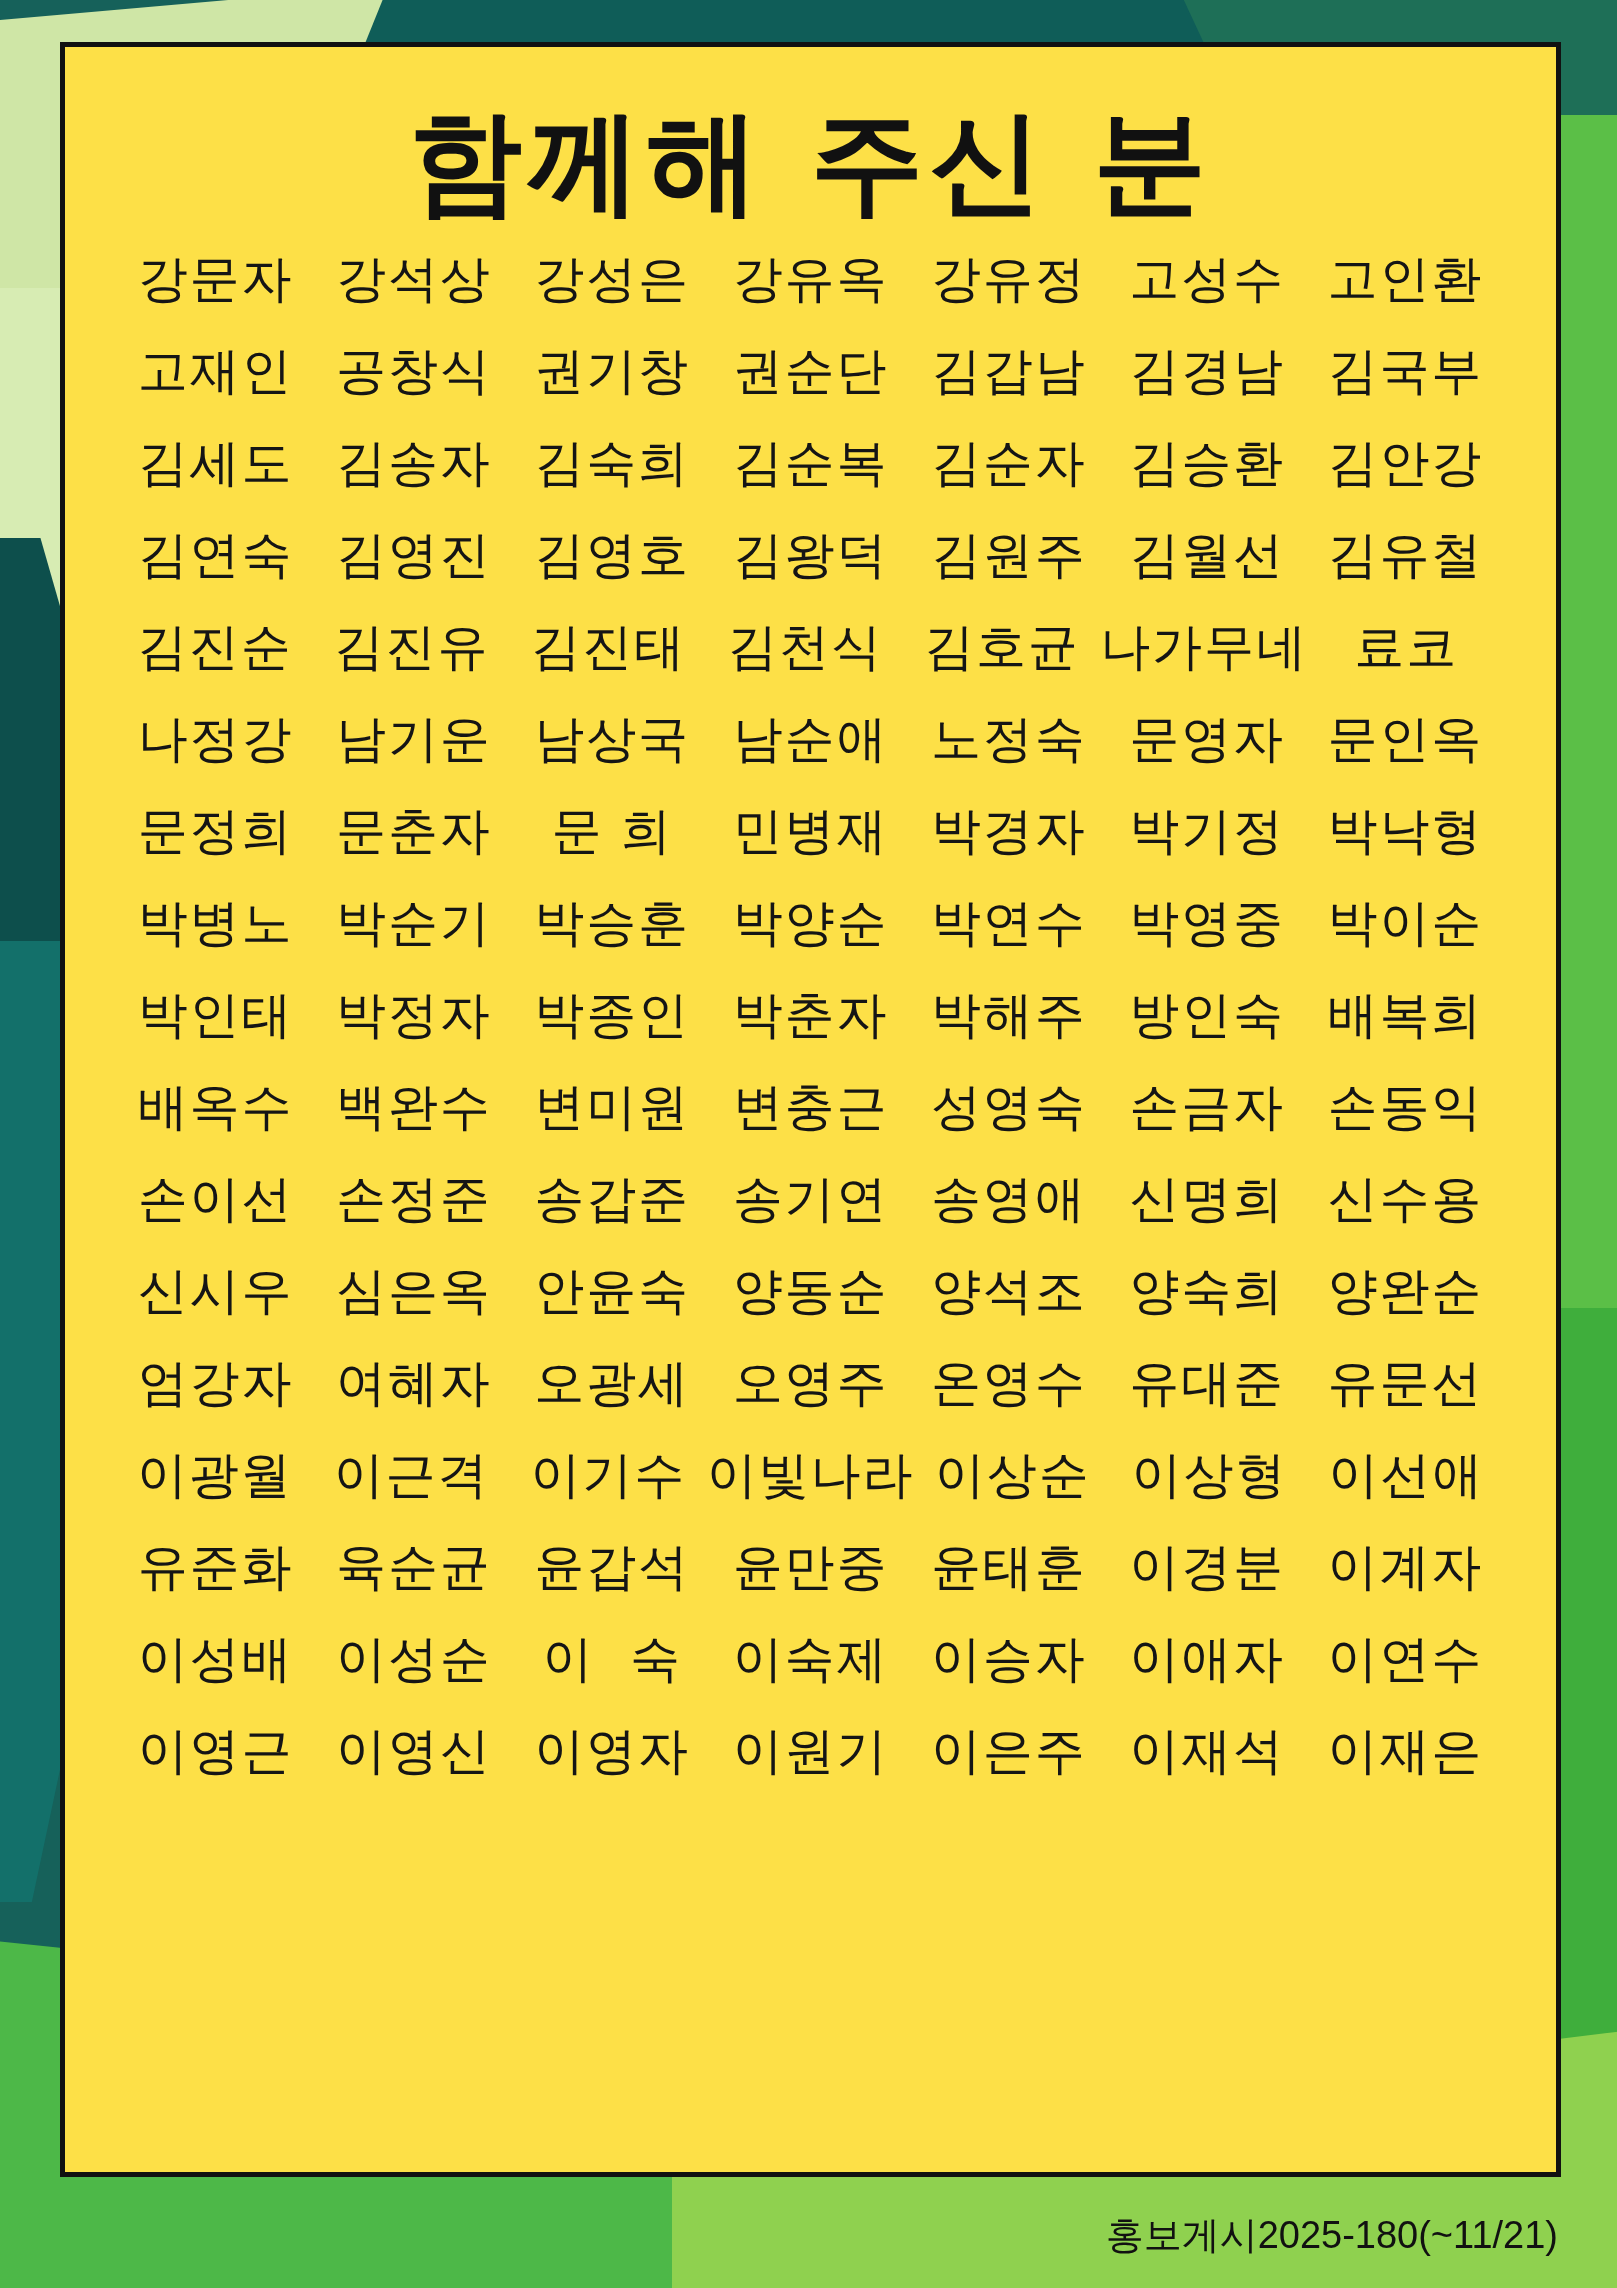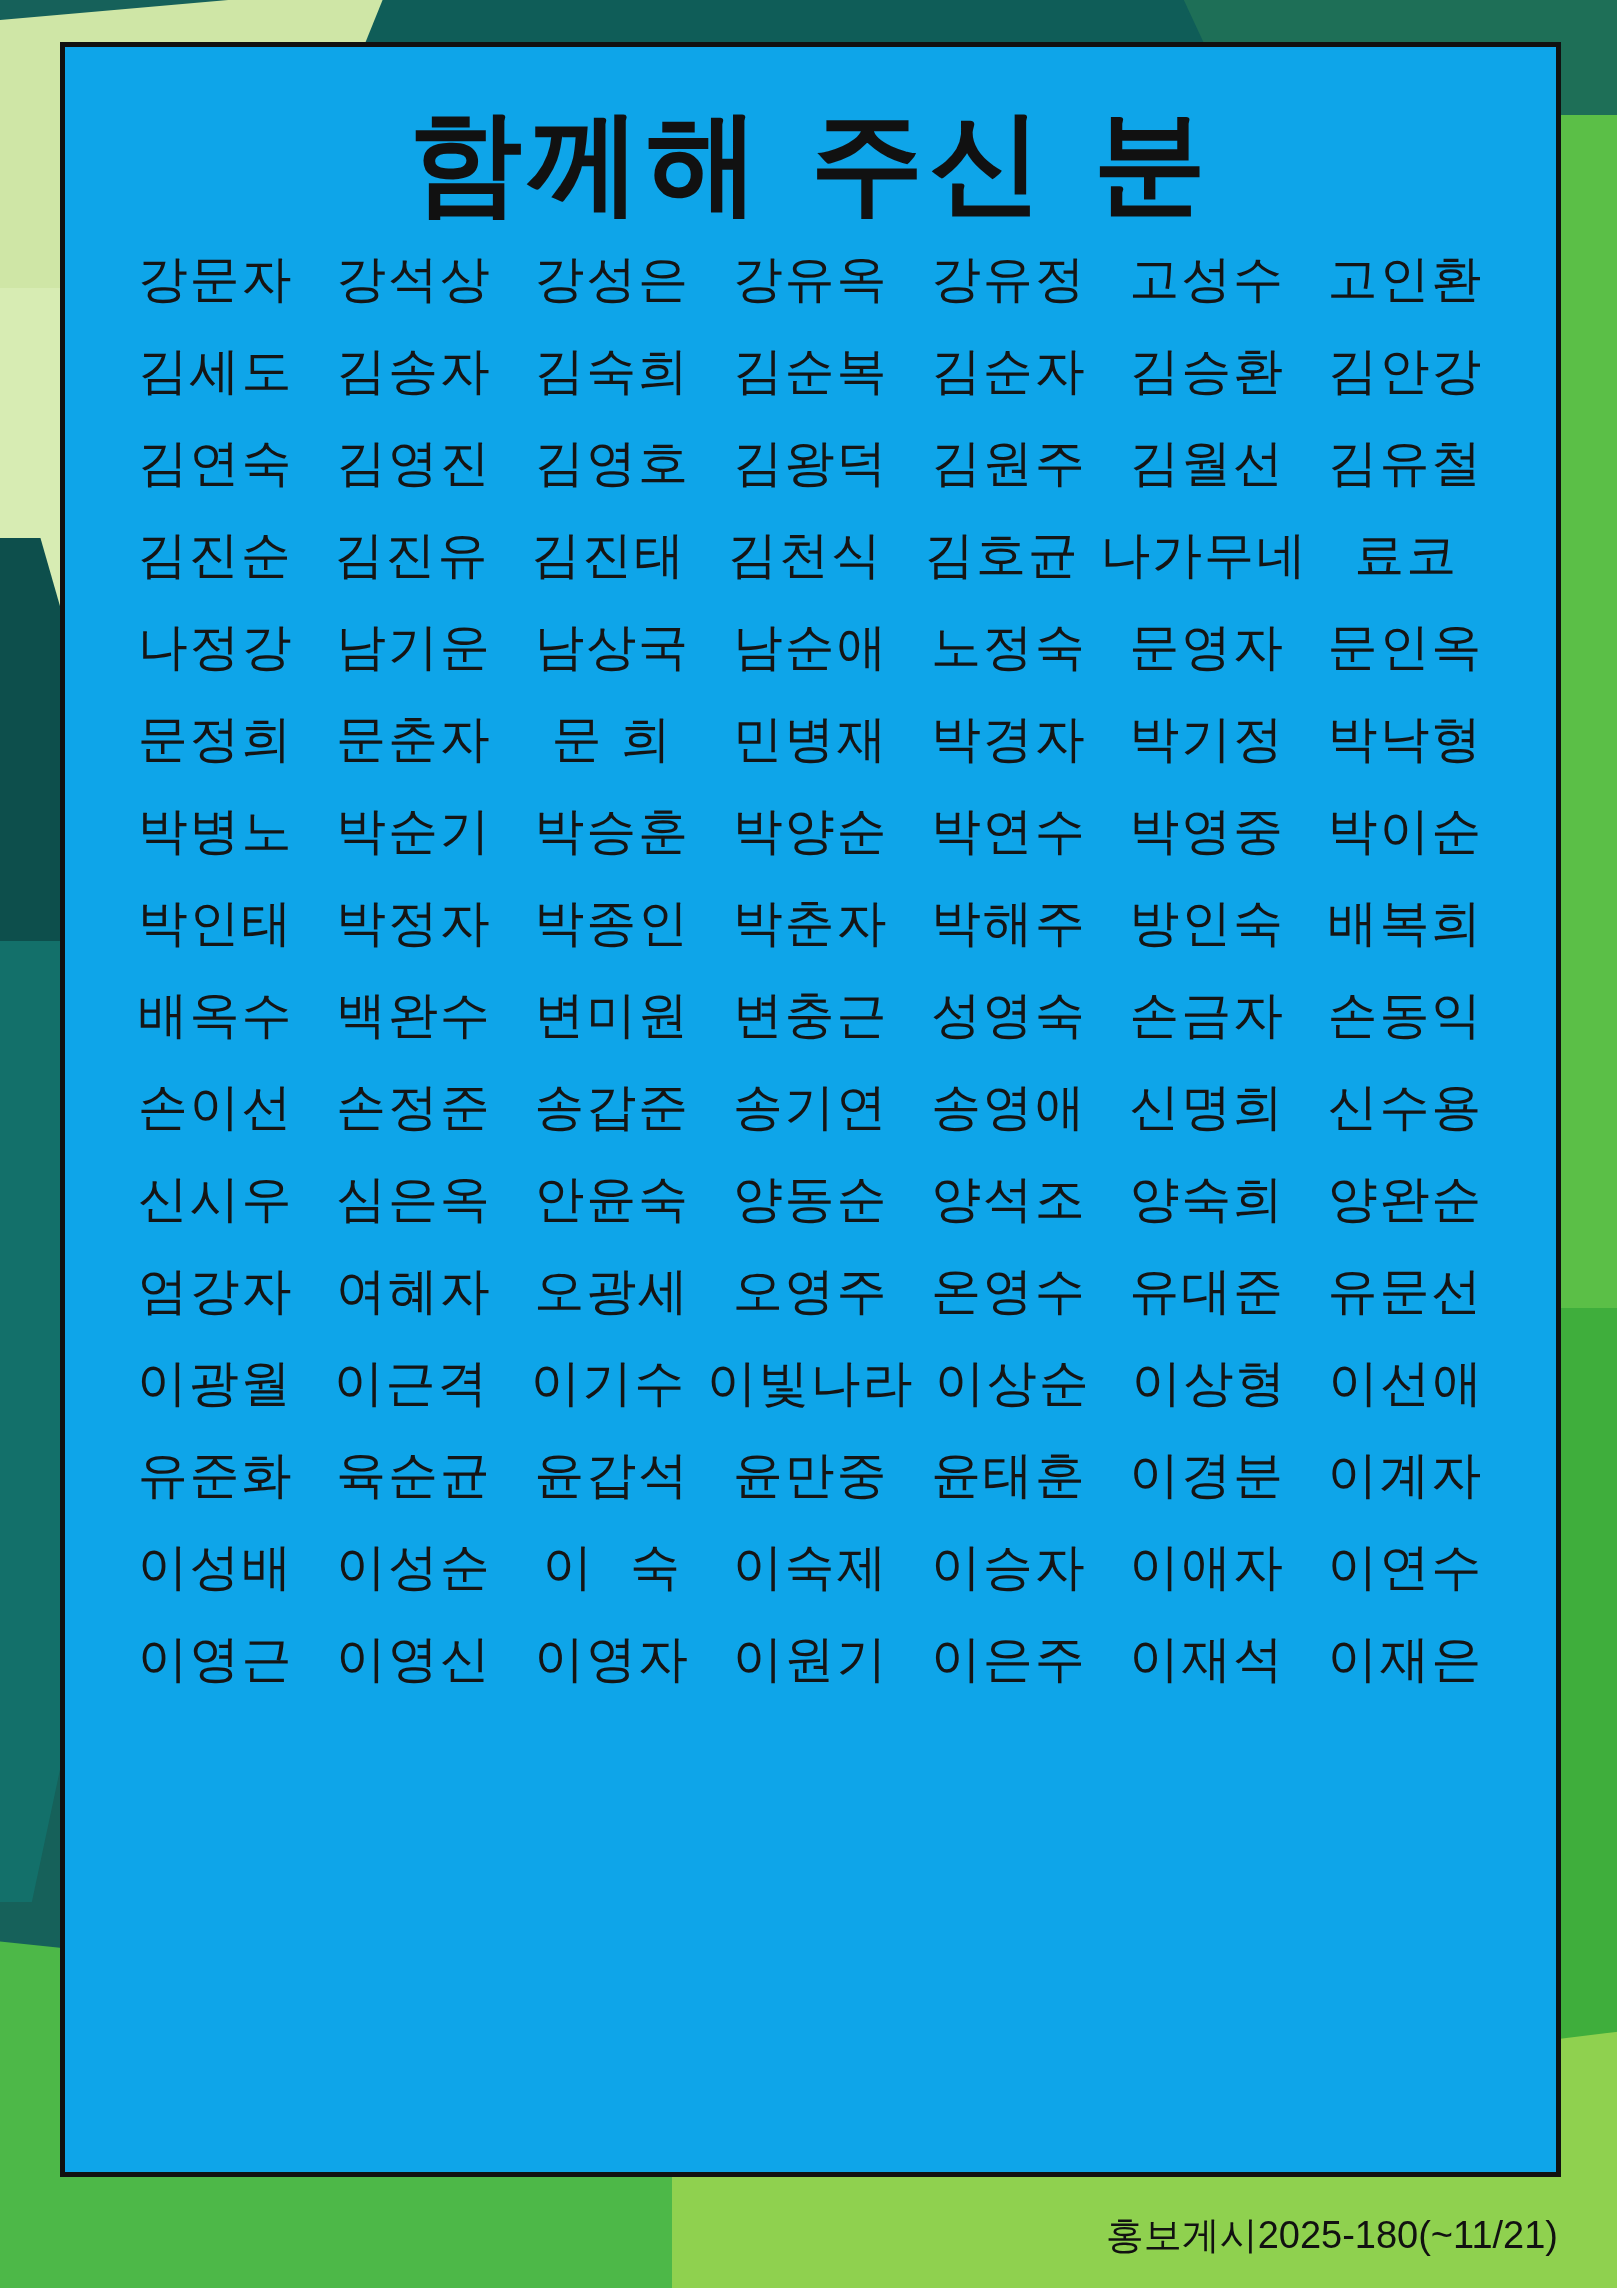--- a/index.html
+++ b/index.html
@@ -117,21 +117,21 @@
     transform: skewX(8deg);
   }
 
   
   .card {
     position: absolute;
     left: 60px;
     top: 42px;
     width: 1501px;
     height: 2135px;
-    background: #0ea5e9;
+    background: #fde047;
     border: 5.8px solid #111111;
     box-sizing: border-box;
     padding: 44px 38px 29px 38px;
   }
 
   .poster-title {
     text-align: center;
     font-family: "DejaVu Sans", "Liberation Sans", sans-serif;
     font-weight: 700;
     font-size: 113px;
@@ -203,20 +203,29 @@
       <div class="name-row">
         <span class="name-cell">강문자</span>
         <span class="name-cell">강석상</span>
         <span class="name-cell">강성은</span>
         <span class="name-cell">강유옥</span>
         <span class="name-cell">강유정</span>
         <span class="name-cell">고성수</span>
         <span class="name-cell">고인환</span>
       </div>
 
+      <div class="name-row">
+        <span class="name-cell">고재인</span>
+        <span class="name-cell">공창식</span>
+        <span class="name-cell">권기창</span>
+        <span class="name-cell">권순단</span>
+        <span class="name-cell">김갑남</span>
+        <span class="name-cell">김경남</span>
+        <span class="name-cell">김국부</span>
+      </div>
 
 
       <div class="name-row">
         <span class="name-cell">김세도</span>
         <span class="name-cell">김송자</span>
         <span class="name-cell">김숙희</span>
         <span class="name-cell">김순복</span>
         <span class="name-cell">김순자</span>
         <span class="name-cell">김승환</span>
         <span class="name-cell">김안강</span>

